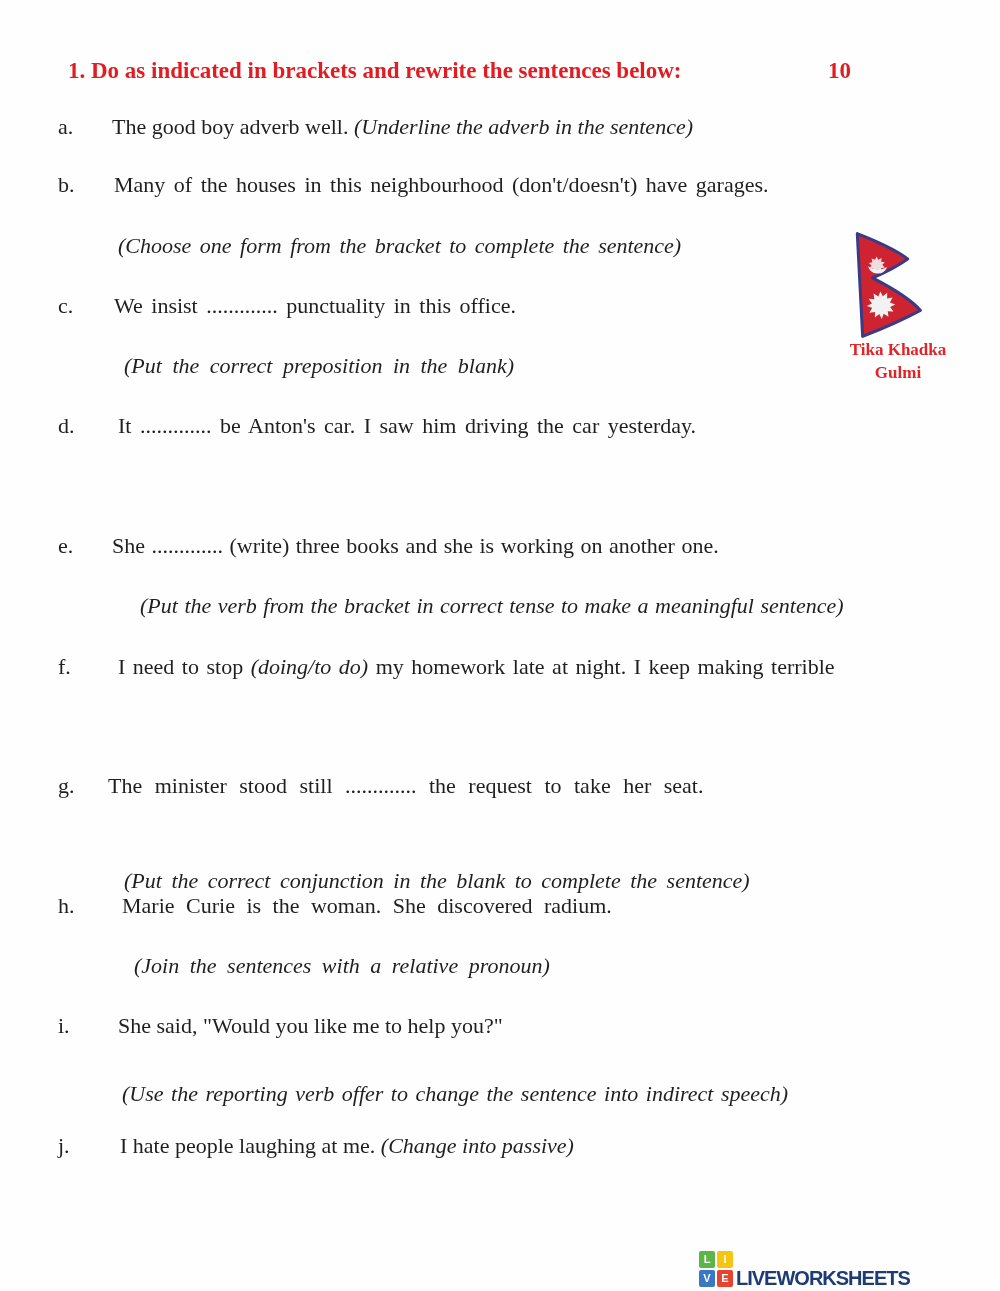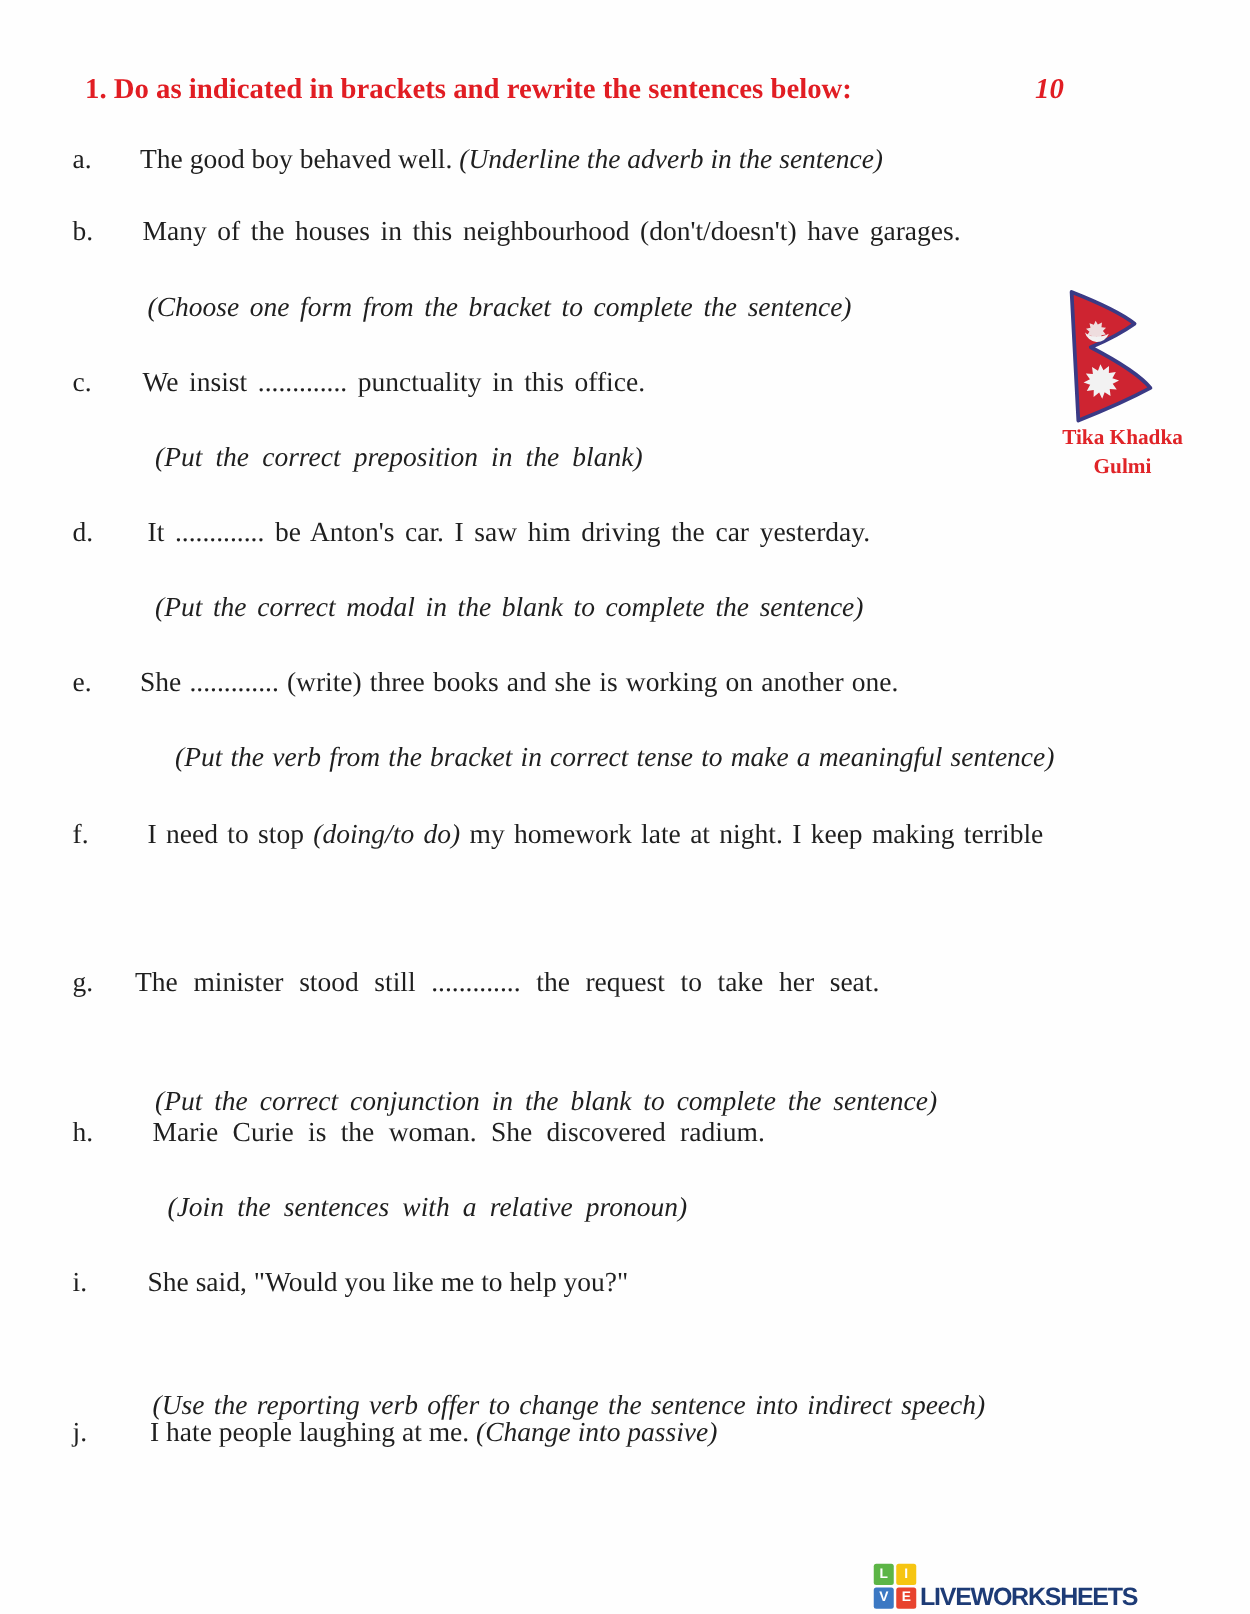--- a/index.html
+++ b/index.html
@@ -51,55 +51,54 @@
     color:#1d3b76;
     margin-top:20px;
   }
 </style>
 </head>
 <body>
 
 <div class="page">
 
   <div class="abs title" style="left:68px; top:58px;">1.  Do as indicated in brackets and rewrite the sentences below:</div>
-  <div class="abs title" style="left:828px; top:58px;font-style:italic;">10</div>
+  <div class="abs title" style="left:828px; top:58px;">10</div>
 
   <div class="abs label" style="left:58px; top:114px;">a.</div>
-  <div class="abs main" style="left:112px; top:114px;"><span>The good boy behaved well. </span><span class="it">(Underline the adverb in the sentence)</span></div>
+  <div class="abs main" style="left:112px; top:114px;"><span>The good boy adverb well. </span><span class="it">(Underline the adverb in the sentence)</span></div>
 
   <div class="abs label" style="left:58px; top:172px;">b.</div>
   <div class="abs main" style="left:114px; top:172px; word-spacing:3px;">Many of the houses in this neighbourhood (don't/doesn't) have garages.</div>
   <div class="abs instr" style="left:118px; top:233px; word-spacing:3px;">(Choose one form from the bracket to complete the sentence)</div>
 
   <div class="abs label" style="left:58px; top:293px;">c.</div>
   <div class="abs main" style="left:114px; top:293px; word-spacing:3px;">We insist ............. punctuality in this office.</div>
   <div class="abs instr" style="left:124px; top:353px; word-spacing:5px;">(Put the correct preposition in the blank)</div>
 
   <div class="abs label" style="left:58px; top:413px;">d.</div>
   <div class="abs main" style="left:118px; top:413px; word-spacing:3px;">It ............. be Anton's car. I saw him driving the car yesterday.</div>
-  <div class="abs instr" style="left:124px; top:473px; word-spacing:3px;">(Put the correct modal in the blank to complete the sentence)</div>
 
   <div class="abs label" style="left:58px; top:533px;">e.</div>
   <div class="abs main" style="left:112px; top:533px; word-spacing:1px;">She ............. (write) three books and she is working on another one.</div>
   <div class="abs instr" style="left:120px; top:593px; word-spacing:1px;margin-left:20px;">(Put the verb from the bracket in correct tense to make a meaningful sentence)</div>
 
   <div class="abs label" style="left:58px; top:654px;">f.</div>
   <div class="abs main" style="left:118px; top:654px; word-spacing:2px;"><span>I need to stop </span><span class="it">(doing/to do)</span><span> my homework late at night. I keep making terrible</span></div>
 
   <div class="abs label" style="left:58px; top:773px;">g.</div>
   <div class="abs main" style="left:108px; top:773px; word-spacing:7px;">The minister stood still ............. the request to take her seat.</div>
   <div class="abs instr" style="left:124px; top:868px; word-spacing:4px;font-family:Liberation Serif, serif;">(Put the correct conjunction in the blank to complete the sentence)</div>
 
   <div class="abs label" style="left:58px; top:893px;">h.</div>
   <div class="abs main" style="left:122px; top:893px; word-spacing:6px;">Marie Curie is the woman. She discovered radium.</div>
   <div class="abs instr" style="left:134px; top:953px; word-spacing:5px;">(Join the sentences with a relative pronoun)</div>
 
   <div class="abs label" style="left:58px; top:1013px;">i.</div>
   <div class="abs main" style="left:118px; top:1013px;">She said, "Would you like me to help you?"</div>
-  <div class="abs instr" style="left:122px; top:1111px; word-spacing:2px;">(Use the reporting verb offer to change the sentence into indirect speech)</div>
+  <div class="abs instr" style="left:122px; top:1081px; word-spacing:2px;">(Use the reporting verb offer to change the sentence into indirect speech)</div>
 
   <div class="abs label" style="left:58px; top:1133px;">j.</div>
   <div class="abs main" style="left:120px; top:1133px;"><span>I hate people laughing at me. </span><span class="it">(Change into passive)</span></div>
 
   <div class="abs" style="left:848px; top:229px;">
     <svg width="80" height="112" viewBox="0 0 80 112">
       <g transform="rotate(-3 40 56)">
         <path d="M12,3
                  C34,13 52,23 61,31
                  C50,38 36,44 25,48

